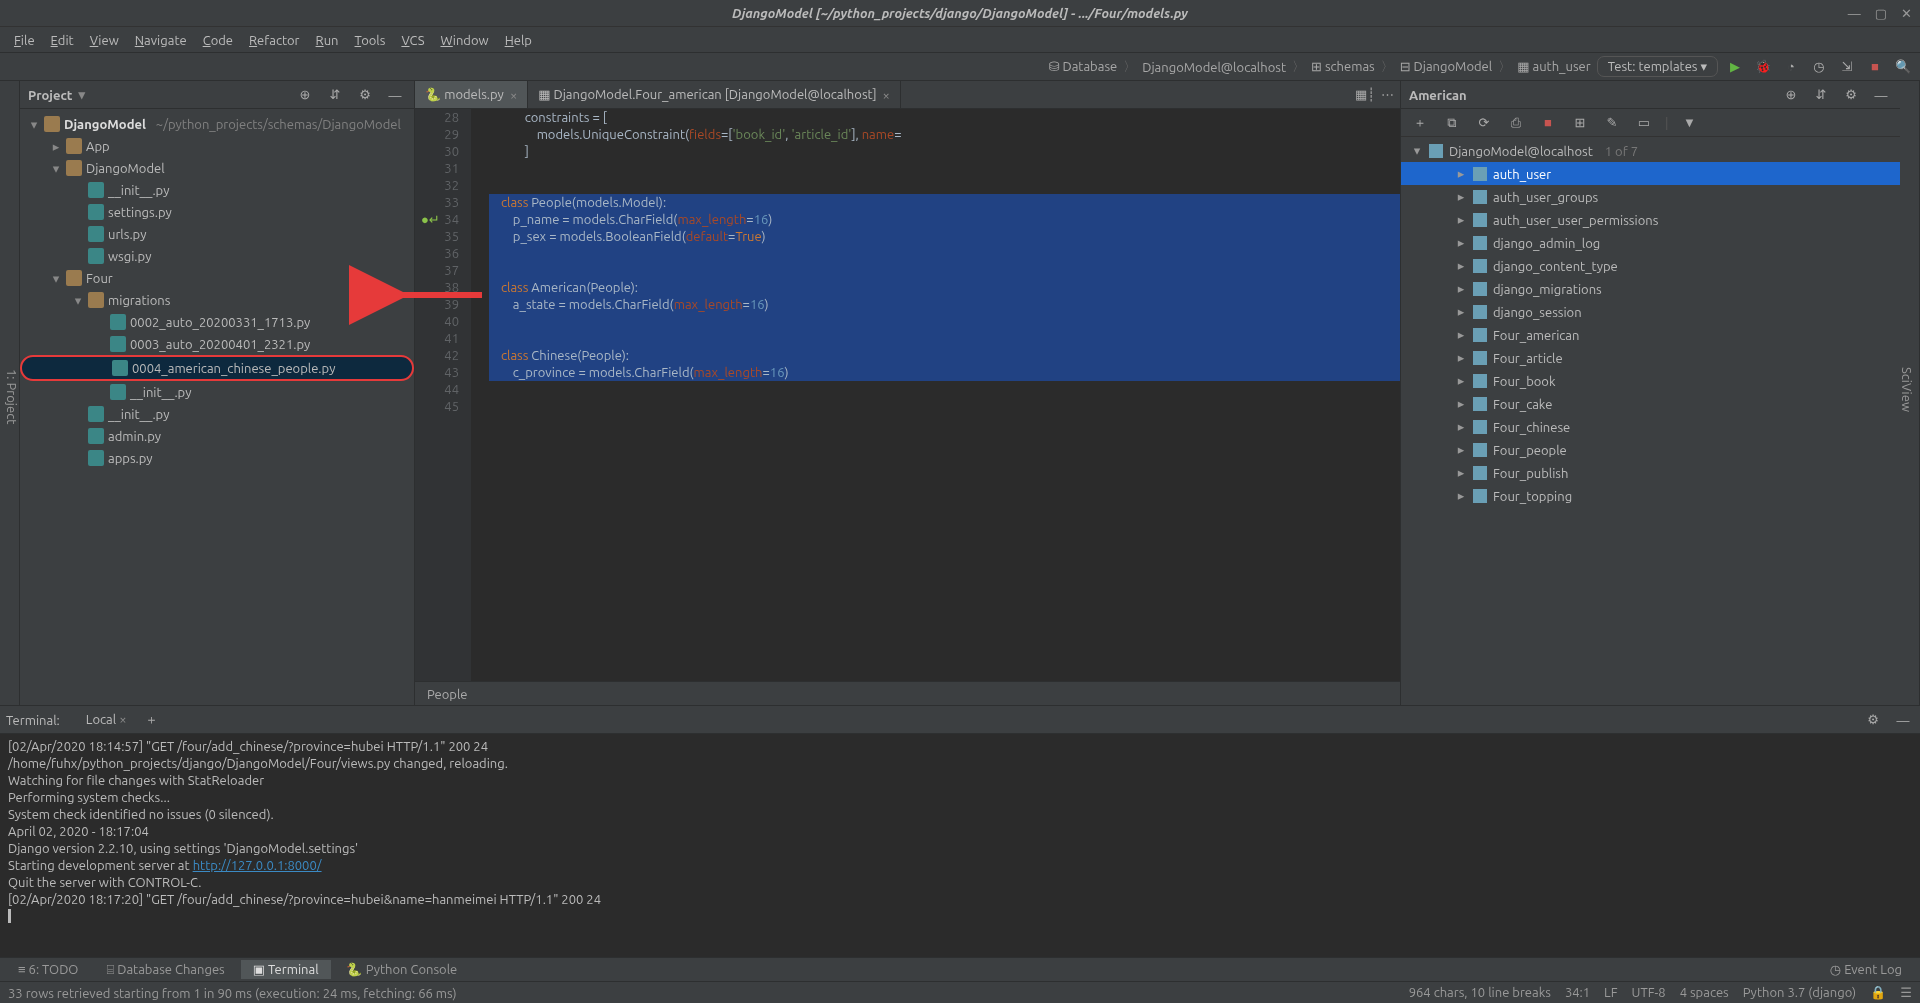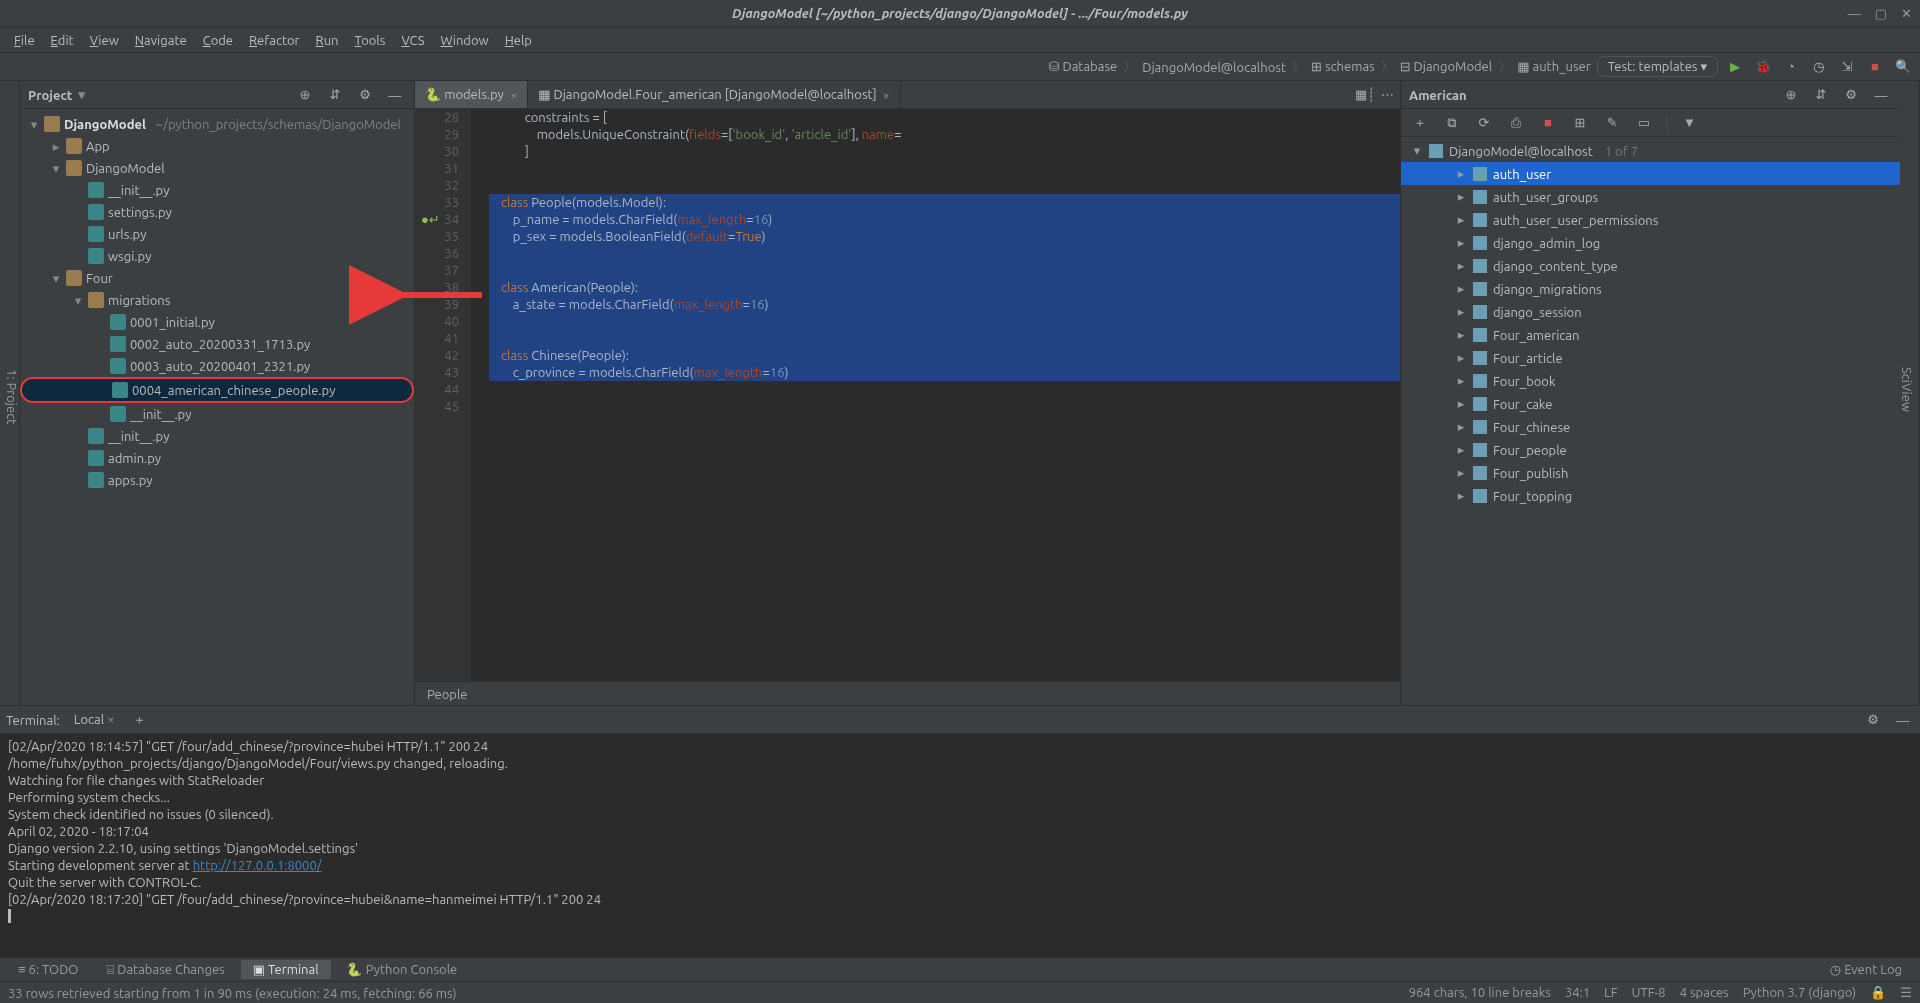--- a/index.html
+++ b/index.html
@@ -187,25 +187,20 @@
           <span>Four</span>
         </div>
         <div class="tree-row" style="padding-left: 52px;">
           <span class="caret">▾</span>
           <span class="ficon fold"></span>
           <span>migrations</span>
         </div>
         <div class="tree-row" style="padding-left: 74px;">
           <span class="caret"></span>
           <span class="ficon py"></span>
-          <span>0001_initial.py</span>
-        </div>
-        <div class="tree-row" style="padding-left: 74px;">
-          <span class="caret"></span>
-          <span class="ficon py"></span>
           <span>0002_auto_20200331_1713.py</span>
         </div>
         <div class="tree-row" style="padding-left: 74px;">
           <span class="caret"></span>
           <span class="ficon py"></span>
           <span>0003_auto_20200401_2321.py</span>
         </div>
         <div class="tree-row selected" style="padding-left: 74px;">
           <span class="caret"></span>
           <span class="ficon py"></span>
@@ -402,21 +397,21 @@
 
   <div class="right-gutter">
     <span class="tab-v">SciView</span>
 
   </div>
 </div>
 
 <div class="terminal-wrapper">
   <div class="term-tabs">
     <div class="left">
-      <span style="margin-right:0">Terminal:</span>
+      <span style="margin-right:12px">Terminal:</span>
       <span class="ttab"><span>Local</span> <span style="color:#888">×</span></span>
       <span class="icon-btn">＋</span>
     </div>
     <div style="display:flex;gap:8px">
       <span class="icon-btn">⚙</span>
       <span class="icon-btn">—</span>
     </div>
   </div>
   <div class="term-body" id="term-body"><div>[02/Apr/2020 18:14:57] "GET /four/add_chinese/?province=hubei HTTP/1.1" 200 24</div><div>/home/fuhx/python_projects/django/DjangoModel/Four/views.py changed, reloading.</div><div>Watching for file changes with StatReloader</div><div>Performing system checks...</div><div></div><div>System check identified no issues (0 silenced).</div><div>April 02, 2020 - 18:17:04</div><div>Django version 2.2.10, using settings 'DjangoModel.settings'</div><div>Starting development server at <a>http://127.0.0.1:8000/</a></div><div>Quit the server with CONTROL-C.</div><div>[02/Apr/2020 18:17:20] "GET /four/add_chinese/?province=hubei&amp;name=hanmeimei HTTP/1.1" 200 24</div><div><span style="background:#bbb;color:#2b2b2b">&nbsp;</span></div></div>
 </div>

